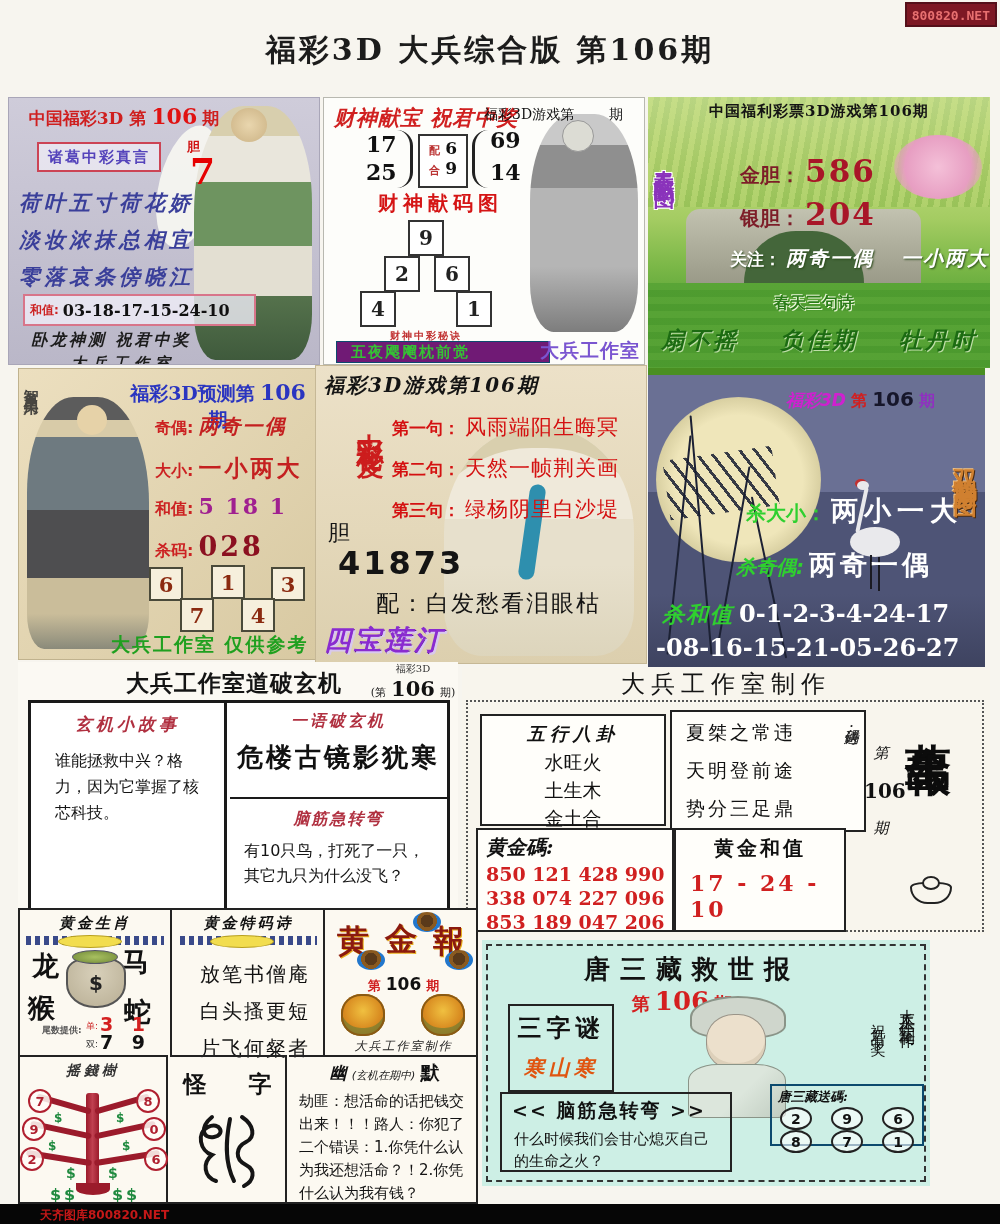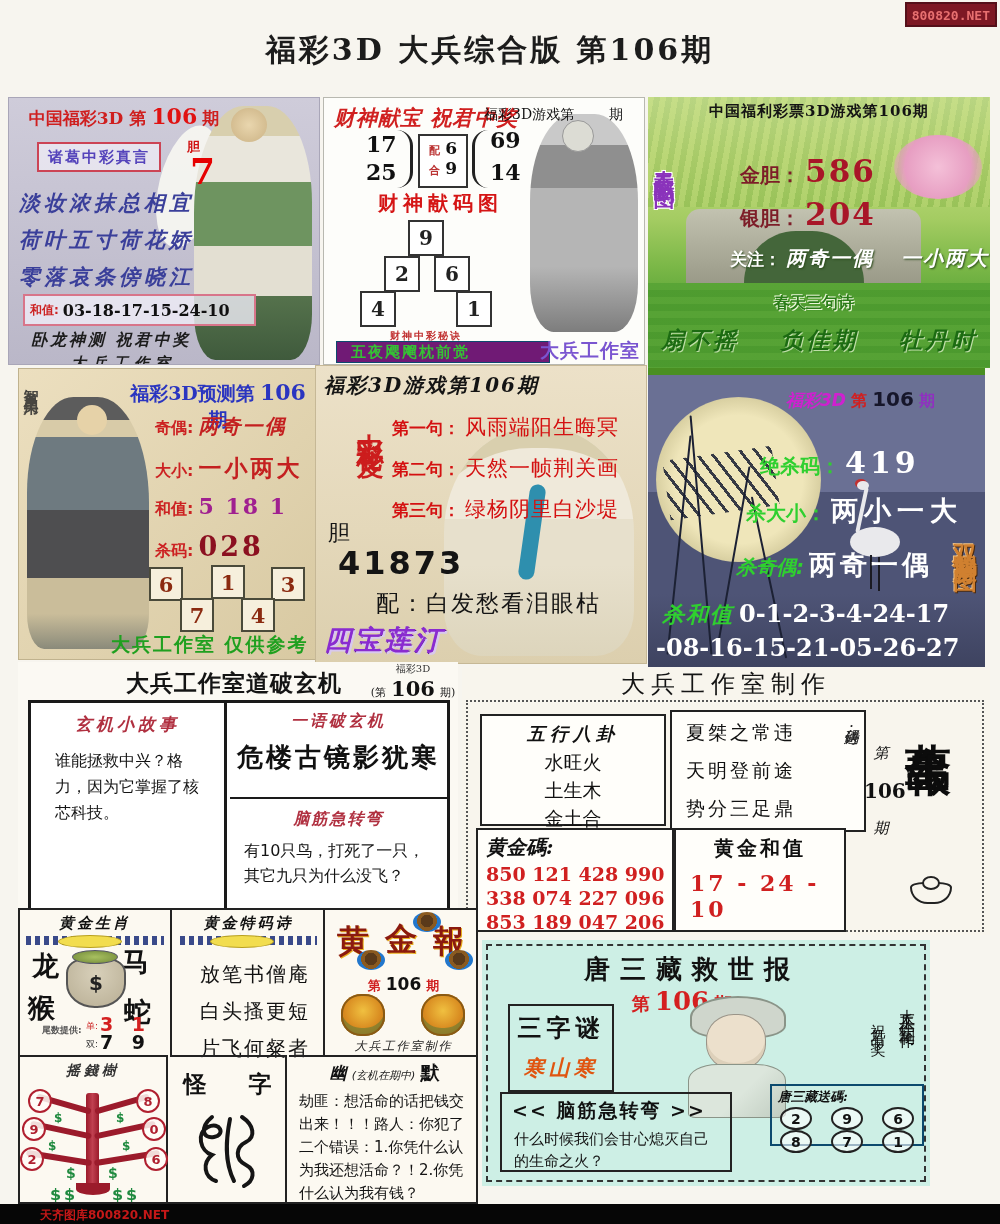--- a/index.html
+++ b/index.html
@@ -52,22 +52,22 @@
       <span class="serif" style="font-size:17px;font-weight:700;color:#cf1f1f;">中国福彩3D 第</span>
       <span class="serif" style="font-size:22px;font-weight:700;color:#e01212;">106</span>
       <span class="serif" style="font-size:17px;font-weight:700;color:#cf1f1f;">期</span>
     </div>
     <div class="abs" style="left:28px;top:44px;border:2px solid #cc4455;background:rgba(245,243,250,.65);padding:3px 9px;">
       <span style="color:#5544bb;font-weight:700;font-size:15px;letter-spacing:2px;">诸葛中彩真言</span>
     </div>
     <div class="abs" style="left:178px;top:40px;color:#d01111;font-size:13px;font-weight:700;">胆</div>
     <div class="abs serif" style="left:181px;top:52px;color:#e60000;font-size:36px;font-weight:700;">7</div>
     <div class="abs serif" style="left:10px;top:86px;font-size:21px;font-weight:700;color:#3a3f9a;line-height:37px;letter-spacing:4px;font-style:italic;">
+      <div>荷叶五寸荷花娇</div>
       <div>淡妆浓抹总相宜</div>
-      <div>荷叶五寸荷花娇</div>
       <div>零落哀条傍晓江</div>
     </div>
     <div class="abs" style="left:14px;top:196px;width:224px;height:28px;border:2px solid #d8758a;background:rgba(240,238,248,.8);display:flex;align-items:center;padding-left:5px;">
       <span style="color:#c22;font-size:12px;font-weight:700;margin-right:4px;">和值:</span>
       <span class="serif" style="color:#111;font-size:16px;font-weight:700;">03-18-17-15-24-10</span>
     </div>
     <div class="abs serif" style="left:22px;top:232px;font-size:16px;font-weight:700;font-style:italic;color:#1c1c1c;letter-spacing:3px;">卧龙神测 祝君中奖</div>
     <div class="abs serif" style="left:62px;top:256px;font-size:15px;font-weight:700;font-style:italic;color:#1c1c1c;letter-spacing:6px;">大兵工作室</div>
   </div>
 
@@ -184,41 +184,37 @@
       <span class="serif" style="font-size:17px;font-weight:700;color:#d41111;">第三句：</span>
       <span class="serif" style="font-size:21px;color:#d41111;letter-spacing:1px;">绿杨阴里白沙堤</span>
     </div>
     <div class="abs serif" style="left:12px;top:152px;font-size:22px;color:#141414;">胆</div>
     <div class="abs" style="left:22px;top:178px;font-size:32px;font-weight:700;color:#141414;letter-spacing:3px;">41873</div>
     <div class="abs serif" style="left:60px;top:222px;font-size:23px;color:#141414;letter-spacing:2px;">配：白发愁看泪眼枯</div>
     <div class="abs" style="left:8px;top:256px;font-size:27px;font-weight:700;font-style:italic;color:#8a2bd0;letter-spacing:3px;
                 text-shadow:2px 2px 0 #d8c8ee,1px 1px 0 #5a1a90;">四宝莲汀</div>
   </div>
 
-  <div class="panel" style="left:648px;top:368px;width:337px;height:292px;background:linear-gradient(180deg,#6a7094 0 40%,#4e5476 40% 75%,#3e4360);border-top:7px solid #4a8f22;text-align:center;">
+  <div class="panel" style="left:648px;top:368px;width:337px;height:292px;background:linear-gradient(180deg,#6a7094 0 40%,#4e5476 40% 75%,#3e4360);border-top:7px solid #4a8f22;">
     <div class="abs" style="left:8px;top:22px;width:165px;height:165px;border-radius:50%;
                 background:radial-gradient(circle,#efe6ba 0 55%,#d9d0a2 70%,rgba(217,208,162,0) 75%);"></div>
     <div class="reed" style="left:30px;top:60px;height:220px;transform:rotate(6deg);"></div>
     <div class="reed" style="left:52px;top:40px;height:240px;transform:rotate(-5deg);"></div>
     <div class="reed" style="left:84px;top:90px;height:190px;transform:rotate(10deg);"></div>
     <div class="reed" style="left:120px;top:120px;height:165px;transform:rotate(-12deg);"></div>
     <div class="abs" style="left:18px;top:78px;width:110px;height:60px;background:repeating-linear-gradient(60deg,rgba(22,28,48,.85) 0 3px,transparent 3px 12px);transform:rotate(-8deg);"></div>
     <div class="abs" style="left:202px;top:152px;width:50px;height:30px;border-radius:50%;background:#e9e9ec;"></div>
     <div class="abs" style="left:212px;top:112px;width:4px;height:46px;background:#e9e9ec;border-radius:3px;transform:rotate(12deg);"></div>
     <div class="abs" style="left:209px;top:106px;width:12px;height:9px;background:#e9e9ec;border-radius:50%;box-shadow:-2px -2px 0 #c23030;"></div>
     <div class="abs" style="left:222px;top:180px;width:2px;height:34px;background:#1a1a22;box-shadow:8px 2px 0 #1a1a22;"></div>
     <div class="abs" style="left:138px;top:12px;">
       <span style="font-size:17px;font-weight:700;font-style:italic;color:#d020d0;">福彩3D</span>
       <span style="font-size:16px;font-weight:700;color:#d02020;">第</span>
       <span style="font-size:20px;font-weight:700;color:#16162a;">106</span>
       <span style="font-size:16px;font-weight:700;color:#9030c0;">期</span>
-    </div>
-    <div class="abs" style="left:112px;top:70px;">
-      <span class="glabel" style="font-size:20px;">绝杀码：</span>
-      <span class="serif" style="font-size:30px;font-weight:700;color:#fff;letter-spacing:4px;">419</span>
     </div>
     <div class="abs" style="left:98px;top:118px;">
       <span class="glabel" style="font-size:20px;">杀大小：</span>
       <span class="serif" style="font-size:27px;font-weight:700;color:#fff;letter-spacing:6px;">两小一大</span>
     </div>
     <div class="abs" style="left:88px;top:172px;">
       <span class="glabel" style="font-size:20px;font-style:italic;">杀奇偶:</span>
       <span class="serif" style="font-size:27px;font-weight:700;color:#fff;letter-spacing:4px;">两奇一偶</span>
     </div>
     <div class="abs" style="left:14px;top:224px;">

